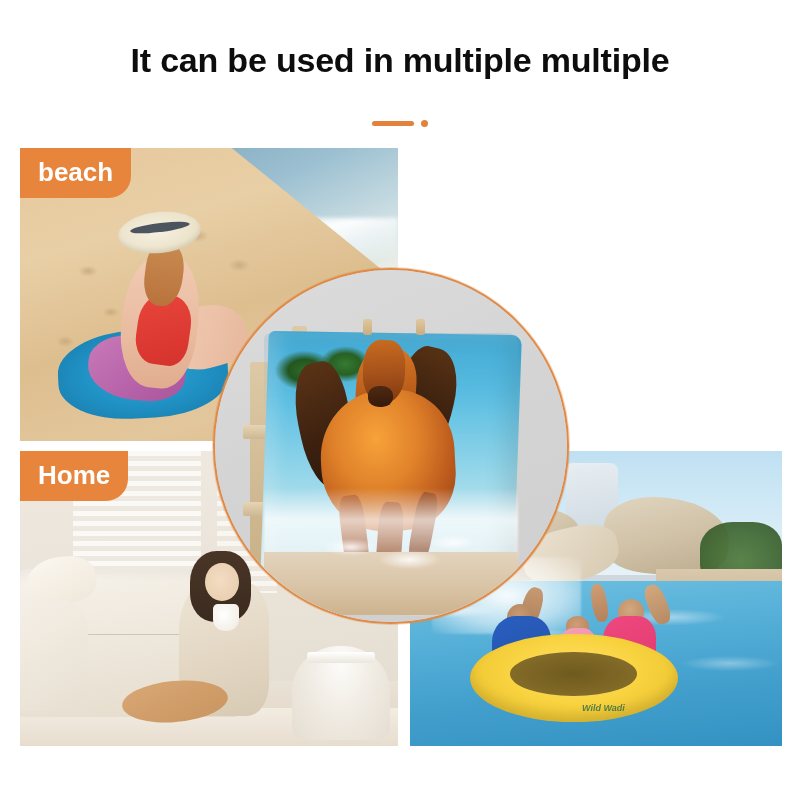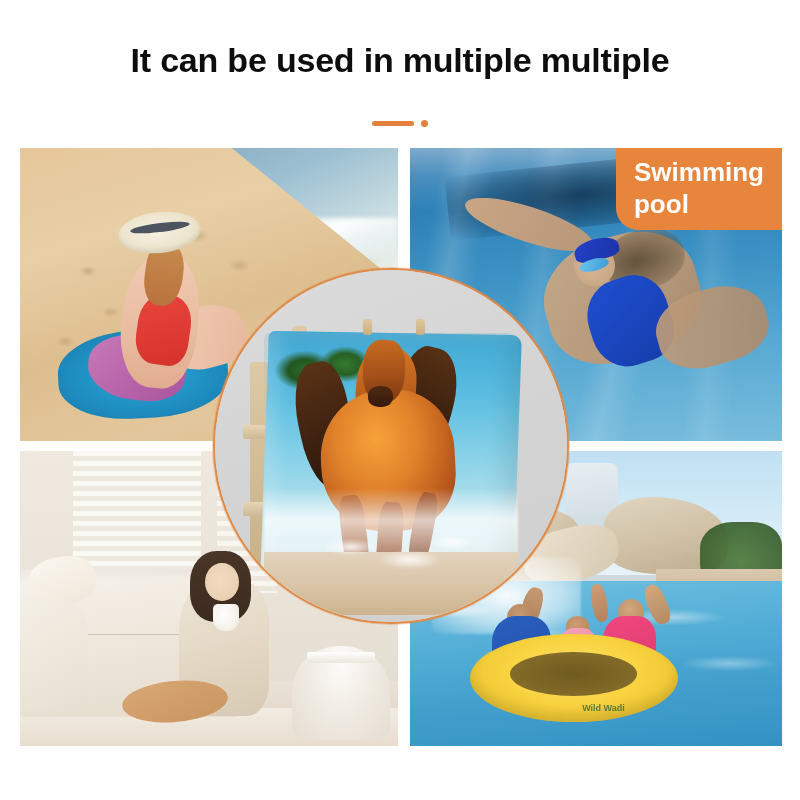--- a/index.html
+++ b/index.html
@@ -302,21 +302,21 @@
   .wp-arm-a   { position:absolute; left:30%; top:46%; width:5%; height:14%;
                 background: linear-gradient(175deg,#c89a72 0%, #ab7f5a 100%);
                 border-radius: 40%; transform: rotate(16deg); }
   .wp-arm-b   { position:absolute; left:49%; top:45%; width:4%; height:13%;
                 background: linear-gradient(175deg,#cf9e75 0%, #b3825c 100%);
                 border-radius: 40%; transform: rotate(-10deg); }
   .wp-arm-c   { position:absolute; left:64%; top:45%; width:5%; height:14%;
                 background: linear-gradient(175deg,#d3a87e 0%, #b68a63 100%);
                 border-radius: 40%; transform: rotate(-22deg); }
   .wp-logo    { position:absolute; left:44%; top:84%; width:16%; height:6%;
-                color:#2f6b46; font-size:9px; font-weight:bold;
+                color:#2f6b46; font-size:9px; font-style:italic; font-weight:bold;
                 display:flex; align-items:center; justify-content:center; opacity:.8; }
 
   
   .cc-bg      { position:absolute; inset:0; background: linear-gradient(160deg,#dcdcdc 0%, #d4d4d4 45%, #cfcfcf 100%); }
   .cc-shelf-a { position:absolute; left:10%; top:26%; width:5%; height:58%;
                 background: linear-gradient(180deg,#ddc9a6 0%, #c9b188 100%); border-radius:3px; }
   .cc-shelf-b { position:absolute; left:22%; top:16%; width:4%; height:70%;
                 background: linear-gradient(180deg,#ddc9a6 0%, #c9b188 100%); border-radius:3px; }
   .cc-shelf-1 { position:absolute; left:8%; top:44%; width:22%; height:4%;
                 background: linear-gradient(180deg,#e6d4b4 0%, #cdb893 100%); border-radius:2px; }
@@ -402,60 +402,44 @@
         <div class="beach-sand-marks"></div>
         <div class="beach-mat"></div>
         <div class="beach-mat2"></div>
         <div class="beach-leg"></div>
         <div class="beach-body"></div>
         <div class="beach-suit"></div>
         <div class="beach-hair"></div>
         <div class="beach-hat"></div>
         <div class="beach-hatband"></div>
       </div>
+      <div class="tag tl-tag">beach</div>
     </div>
 
-    <div class="cell tr">
-      <div class="scene">
-        <div class="pool-bg"></div>
-        <div class="pool-rays"></div>
-        <div class="pool-surface"></div>
-        <div class="pool-shadow"></div>
-        <div class="pool-arm"></div>
-        <div class="pool-skin"></div>
-        <div class="pool-hair"></div>
-        <div class="pool-torso"></div>
-        <div class="pool-legs"></div>
-        <div class="pool-head"></div>
-        <div class="pool-cap"></div>
-        <div class="pool-goggle"></div>
-      </div>
-      <div class="tag tr-tag">Swimming
-pool</div>
-    </div>
 
     <div class="cell bl">
       <div class="scene">
         <div class="home-wall"></div>
         <div class="home-window"></div>
         <div class="home-window2"></div>
         <div class="home-floor"></div>
         <div class="home-rug"></div>
         <div class="home-sofa"></div>
         <div class="home-cush1"></div>
         <div class="home-arm"></div>
         <div class="home-seam"></div>
         <div class="home-person"></div>
         <div class="home-hair"></div>
         <div class="home-face"></div>
         <div class="home-cup"></div>
         <div class="home-pill"></div>
         <div class="home-table"></div>
         <div class="home-books"></div>
       </div>
+      <div class="tag bl-tag">Home</div>
     </div>
 
     <div class="cell br">
       <div class="scene">
         <div class="wp-sky"></div>
         <div class="wp-tower"></div>
         <div class="wp-slide1"></div>
         <div class="wp-slide2"></div>
         <div class="wp-slide3"></div>
         <div class="wp-trees"></div>

